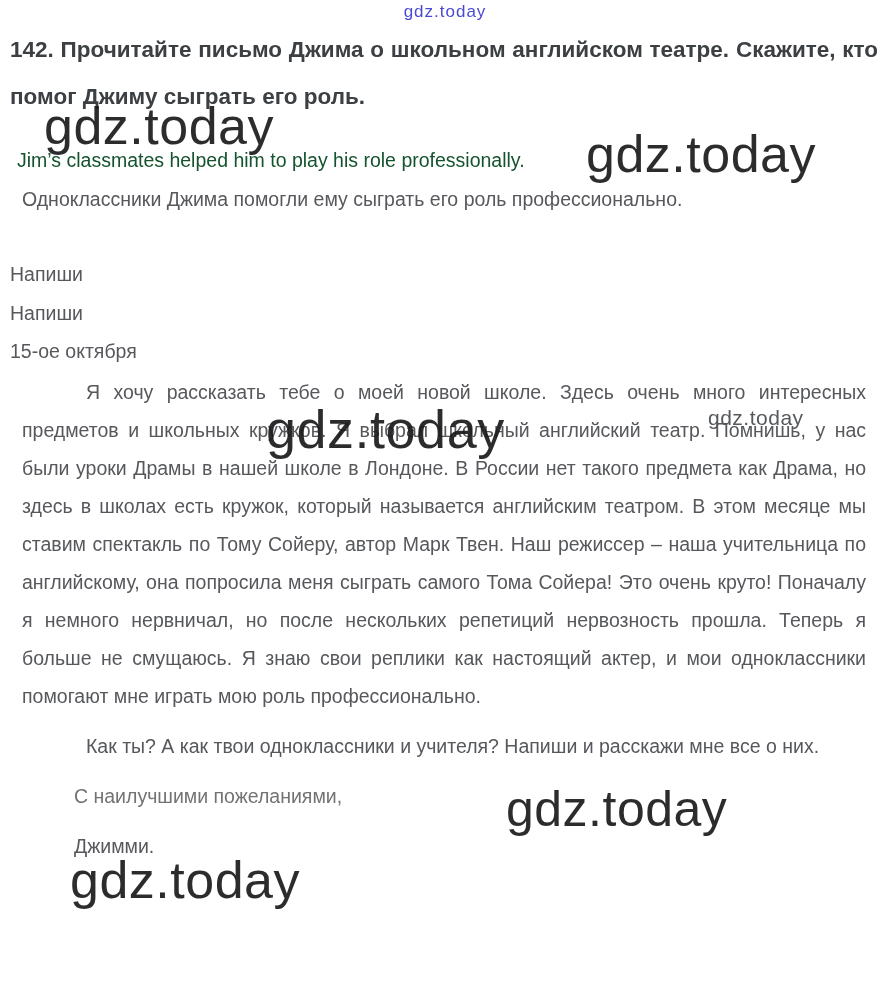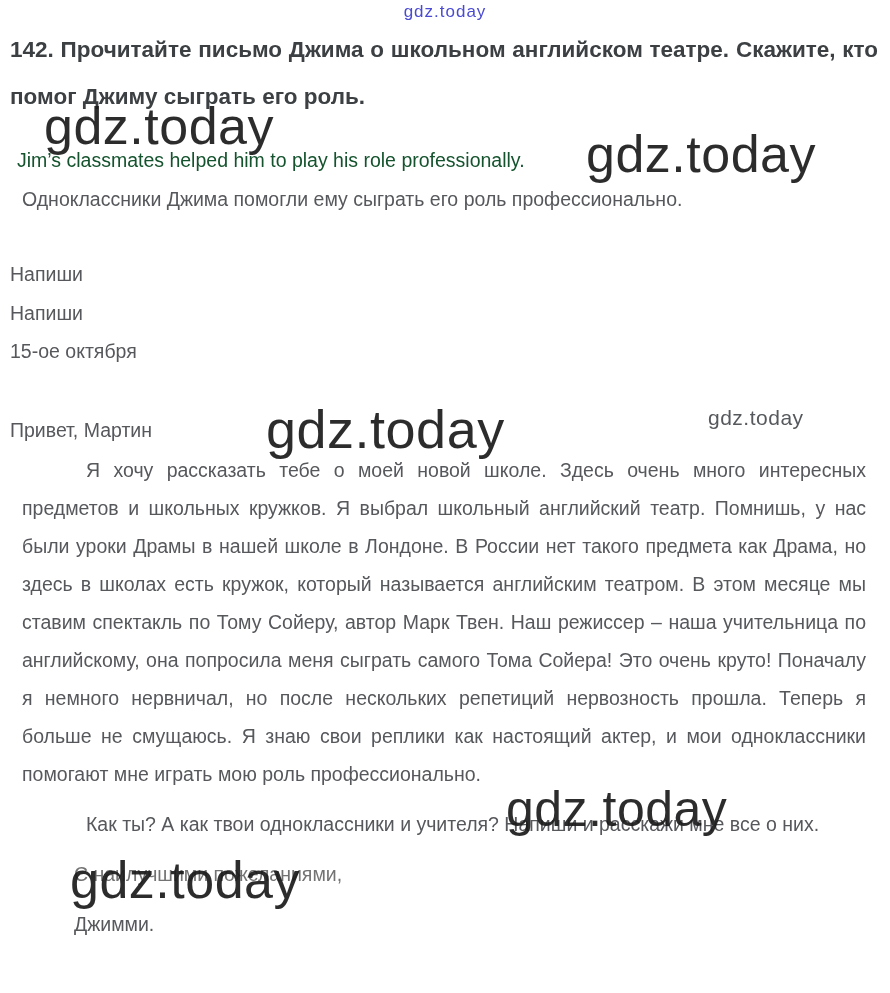--- a/index.html
+++ b/index.html
@@ -132,21 +132,20 @@
 
   <p class="answer-en">Jim’s classmates helped him to play his role professionally.</p>
   <p class="answer-ru">Одноклассники Джима помогли ему сыграть его роль профессионально.</p>
 
   <div class="letter-head">
     <div>Напиши</div>
     <div>Напиши</div>
     <div>15-ое октября</div>
   </div>
 
-  <p class="greeting">Привет, Мартин</p>
 
   <p class="letter-para para-1">Я хочу рассказать тебе о моей новой школе. Здесь очень много интересных предметов и школьных кружков. Я выбрал школьный английский театр. Помнишь, у нас были уроки Драмы в нашей школе в Лондоне. В России нет такого предмета как Драма, но здесь в школах есть кружок, который называется английским театром. В этом месяце мы ставим спектакль по Тому Сойеру, автор Марк Твен. Наш режиссер – наша учительница по английскому, она попросила меня сыграть самого Тома Сойера! Это очень круто! Поначалу я немного нервничал, но после нескольких репетиций нервозность прошла. Теперь я больше не смущаюсь. Я знаю свои реплики как настоящий актер, и мои одноклассники помогают мне играть мою роль профессионально.</p>
   <p class="letter-para para-2">Как ты? А как твои одноклассники и учителя? Напиши и расскажи мне все о них.</p>
 
   <p class="closing">С наилучшими пожеланиями,</p>
   <p class="signature">Джимми.</p>
 
 </div>
 
 </body></html>

